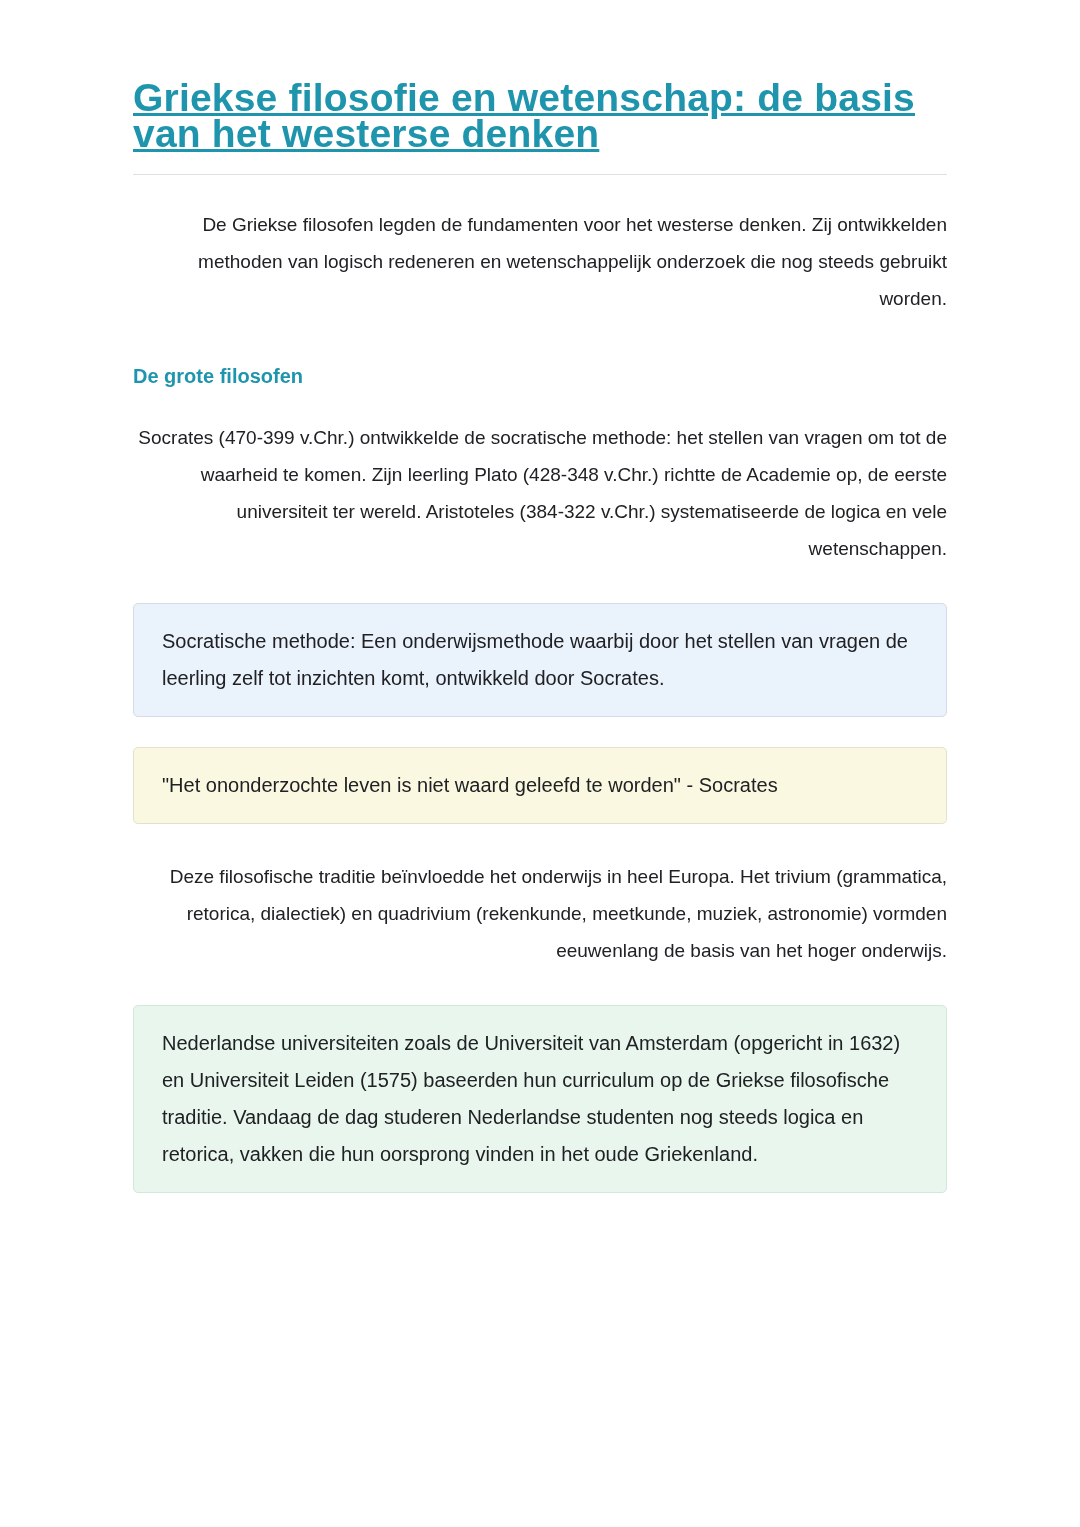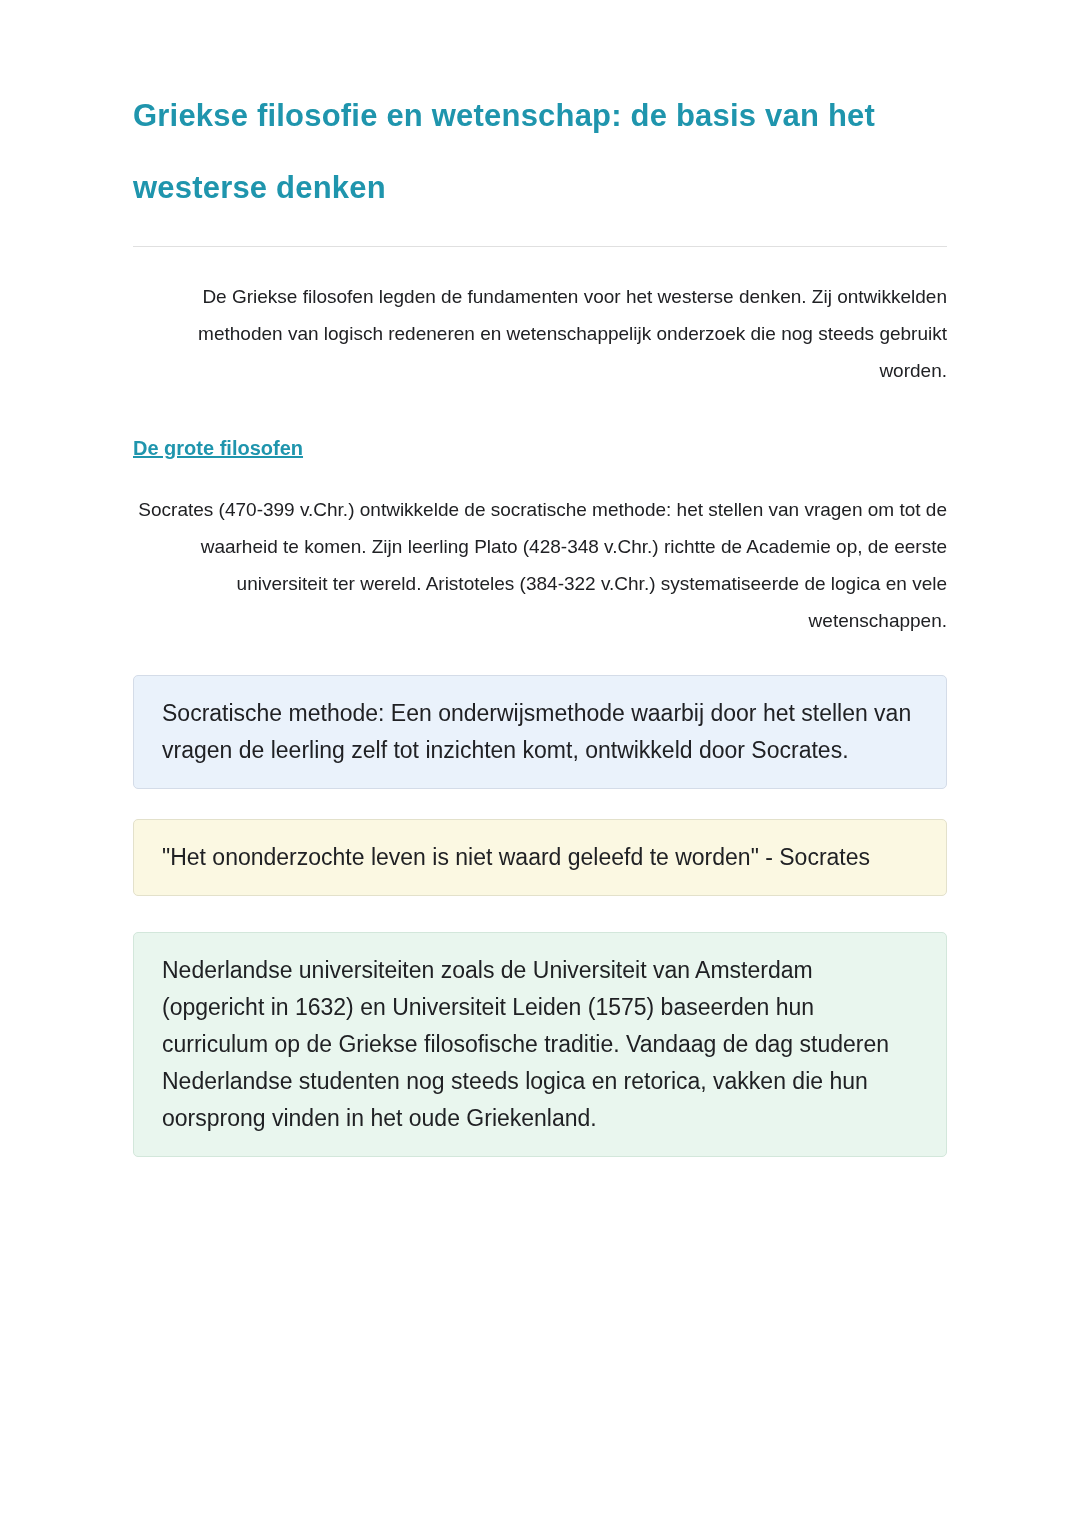--- a/index.html
+++ b/index.html
@@ -14,51 +14,51 @@
     -webkit-font-smoothing: antialiased;
   }
   .page {
     position: absolute;
     left: 133px;
     top: 80px;
     width: 814px;
   }
   h1.doc-title {
     color: var(--heading, #1f95ad);
-    font-size: 31px;
-    line-height: 72px;
+    font-size: 39px;
+    line-height: 36px;
     font-weight: 700;
     letter-spacing: 0.2px;
+    text-decoration: underline;
   }
   hr.title-divider {
     border: none;
     border-top: 1px solid var(--divider, #e0e0e0);
     margin-top: 22px;
   }
   p.body-par {
     font-size: 19px;
     line-height: 37px;
     margin-top: 31px;
     text-align: right;
   }
   h3.sub-heading {
     color: var(--heading, #1f95ad);
     font-size: 20px;
     font-weight: 700;
     margin-top: 48px;
-    text-decoration: underline;
   }
   .callout {
     border-radius: 5px;
     border: 1px solid;
     padding: 19px 28px;
     margin-top: 36px;
   }
   .callout p {
-    font-size: 23px;
+    font-size: 20px;
     line-height: 37px;
   }
   .callout-info {
     background: var(--info-box-bg, #eaf2fb);
     border-color: var(--info-box-border, #d4dce8);
   }
   .callout-quote {
     background: var(--quote-box-bg, #fbf8e2);
     border-color: var(--quote-box-border, #e3e1cb);
     margin-top: 30px;
@@ -85,18 +85,19 @@
   <p class="body-par">Socrates (470-399 v.Chr.) ontwikkelde de socratische methode: het stellen van vragen om tot de waarheid te komen. Zijn leerling Plato (428-348 v.Chr.) richtte de Academie op, de eerste universiteit ter wereld. Aristoteles (384-322 v.Chr.) systematiseerde de logica en vele wetenschappen.</p>
 
   <div class="callout callout-info">
     <p>Socratische methode: Een onderwijsmethode waarbij door het stellen van vragen de leerling zelf tot inzichten komt, ontwikkeld door Socrates.</p>
   </div>
 
   <div class="callout callout-quote">
     <p>"Het ononderzochte leven is niet waard geleefd te worden" - Socrates</p>
   </div>
 
+  <p class="body-par after-box">Deze filosofische traditie beïnvloedde het onderwijs in heel Europa. Het trivium (grammatica, retorica, dialectiek) en quadrivium (rekenkunde, meetkunde, muziek, astronomie) vormden eeuwenlang de basis van het hoger onderwijs.</p>
 
   <div class="callout callout-success">
     <p>Nederlandse universiteiten zoals de Universiteit van Amsterdam (opgericht in 1632) en Universiteit Leiden (1575) baseerden hun curriculum op de Griekse filosofische traditie. Vandaag de dag studeren Nederlandse studenten nog steeds logica en retorica, vakken die hun oorsprong vinden in het oude Griekenland.</p>
   </div>
 
 </div>
 
 </body></html>

